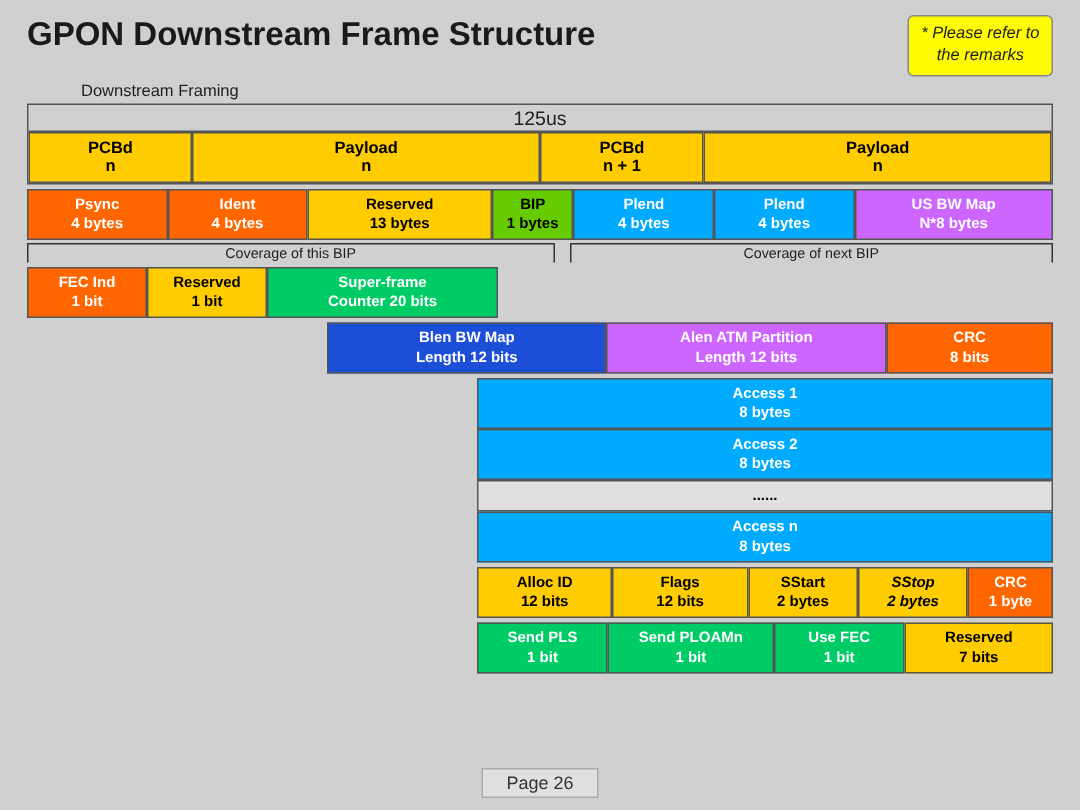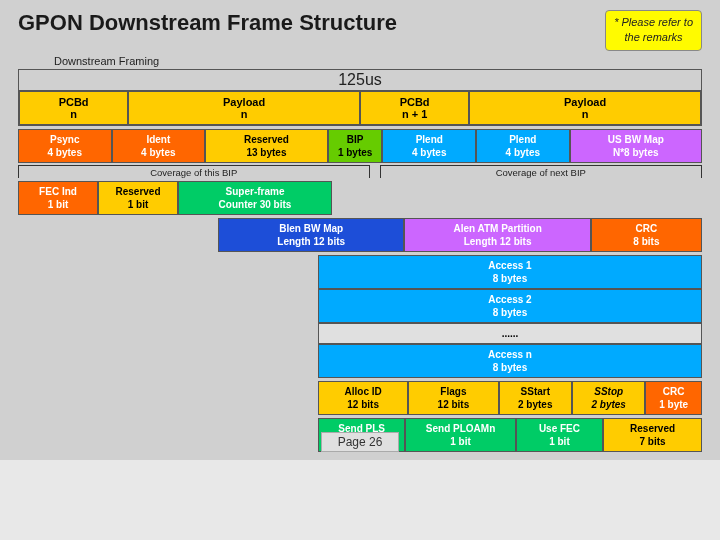--- a/index.html
+++ b/index.html
@@ -6,21 +6,21 @@
     body {
       width: 720px;
       height: 540px;
       background: #e8e8e8;
       font-family: Arial, sans-serif;
       font-size: 11px;
       overflow: hidden;
     }
     .page {
       width: 720px;
-      height: 460px;
+      height: 540px;
       background: #d0d0d0;
       position: relative;
     }
     .main-content {
       padding: 10px 18px 10px 18px;
     }
     .title-row {
       display: flex;
       align-items: flex-start;
       justify-content: space-between;
@@ -51,21 +51,21 @@
       padding-left: 36px;
     }
     
     .framing-container {
       border: 1.5px solid #555;
       margin-bottom: 3px;
     }
     .row-125us {
       display: flex;
       justify-content: center;
-      font-size: 16px;
+      font-size: 13px;
       color: #222;
       padding: 1px 0;
       border-bottom: 1px solid #555;
     }
     .pcb-row {
       display: flex;
     }
     .pcb-cell {
       border: 1px solid #555;
       text-align: center;
@@ -260,21 +260,21 @@
       <div class="field-cell fc-fec">
         <span style="white-space:pre-line;">FEC Ind
 1 bit</span>
       </div>
       <div class="field-cell fc-res1bit">
         <span style="white-space:pre-line;">Reserved
 1 bit</span>
       </div>
       <div class="field-cell fc-sfcount">
         <span style="white-space:pre-line;">Super-frame
-Counter 30 bits</span>
+Counter 20 bits</span>
       </div>
       <div class="fec-spacer"></div>
     </div>
 
     <div class="blen-row">
       <div class="field-cell fc-blen">
         <span style="white-space:pre-line;">Blen BW Map
 Length 12 bits</span>
       </div>
       <div class="field-cell fc-atn">

